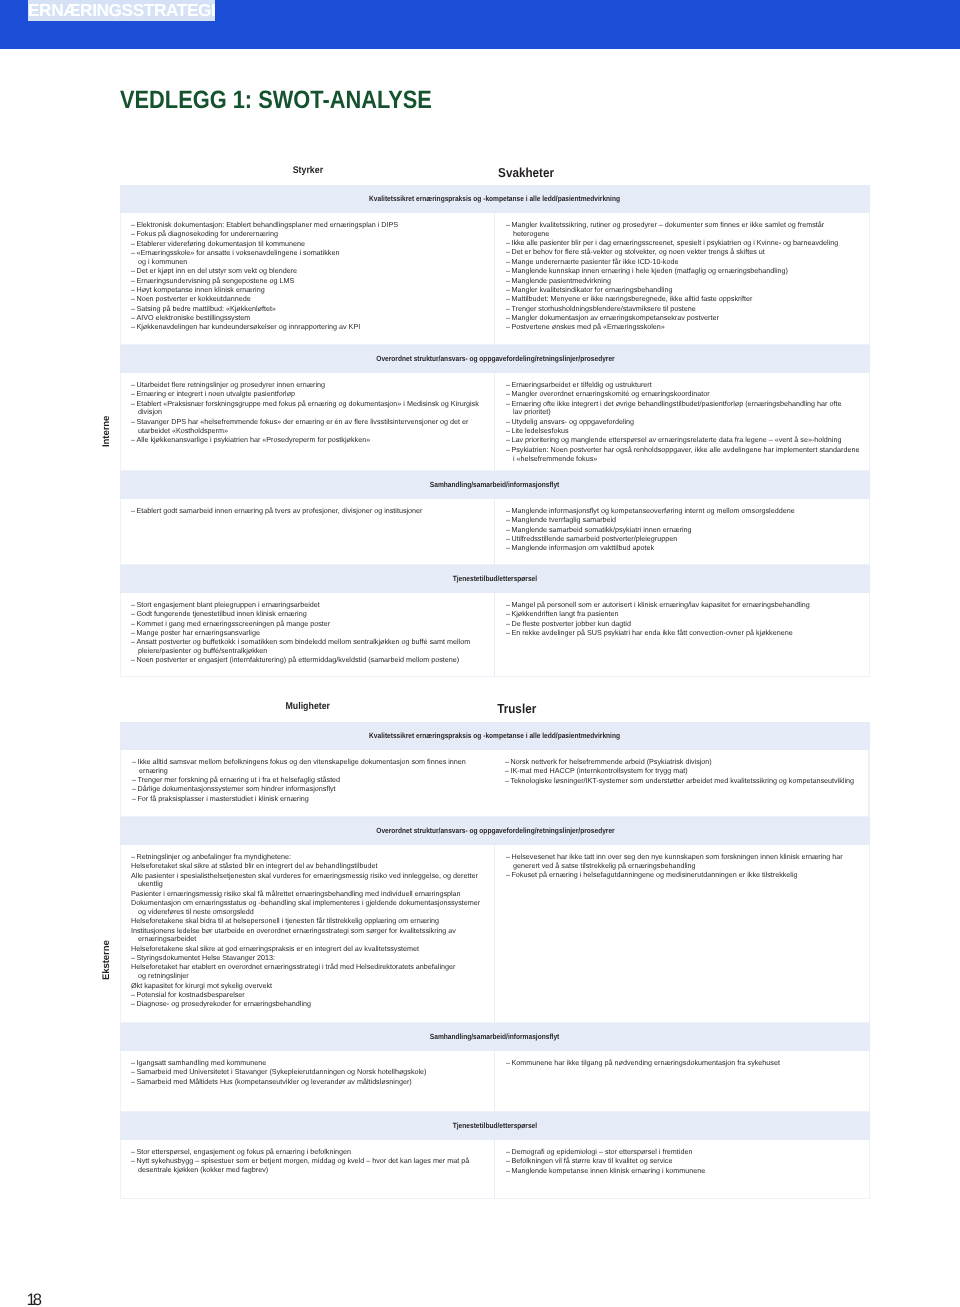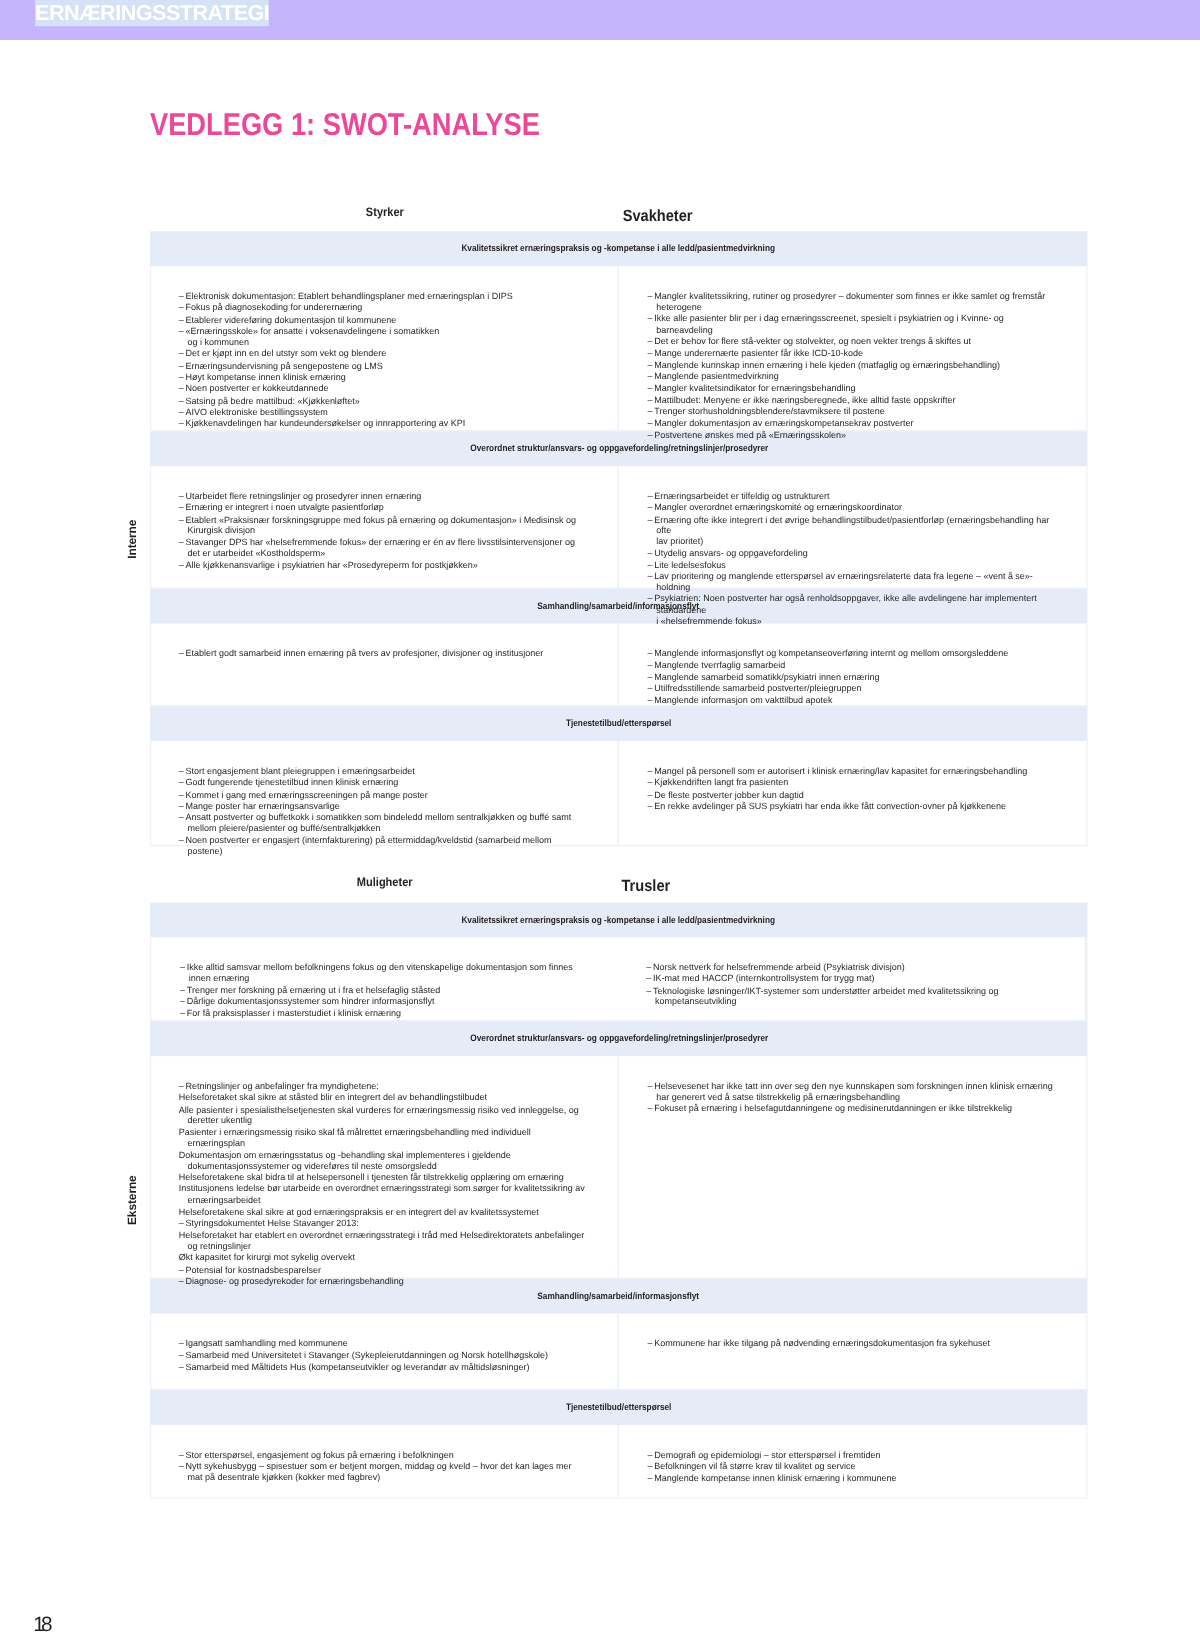--- a/index.html
+++ b/index.html
@@ -8,35 +8,35 @@
     text-rendering: geometricPrecision;
     -webkit-font-smoothing: antialiased;
     width: 960px; height: 1307px;
     background: #ffffff;
     font-family: "Liberation Sans", sans-serif;
     color: #231f20;
     overflow: hidden;
     position: relative;
   }
   .topband {
-    position: absolute; left:0; top:0; width:960px; height:32px;
-    background: #c4b5fd;
+    position: absolute; left:0; top:0; width:960px; height:49px;
+    background: #1d4ed8;
   }
   .aa { transform: translateZ(0); }
   .topband .ttl {
     background: #d5e2f5;
     position: absolute; left: 28px; top: 0.3px;
     font-size: 17.3px; font-weight: 700; color: #ffffff;
     letter-spacing: -0.42px;
   }
   
   .pagetitle {
     transform: translateZ(0); background:#ffffff;
     position: absolute; left: 119.5px; top: 86px;
-    font-size: 25.2px; font-weight: 700; color: #ec4899;
+    font-size: 25.2px; font-weight: 700; color: #14532d;
     letter-spacing: 0px; white-space: nowrap;
   }
   .pagetitle span { display:inline-block; transform: scaleX(0.866) translateZ(0); transform-origin: 0 0; }
   .pagenum {
     transform: translateZ(0); background:#ffffff;
     position: absolute; left: 26.5px; top: 1290px;
     font-size: 16.6px; font-weight: 400; color: #231f20;
     letter-spacing: -3.0px;
   }
   .swot { position:absolute; left:120px; width:750px; transform: translateZ(0); }
@@ -62,21 +62,21 @@
   #tbl-internal .body2.s-structure { height: 98px; }
   #tbl-internal .body2.s-interaction { height: 66px; }
   #tbl-internal .body2.s-services { height: 84px; }
   #tbl-external .body2.s-quality { height: 67px; }
   #tbl-external .body2.s-structure { height: 178px; }
   #tbl-external .body2.s-interaction { height: 61px; }
   #tbl-external .body2.s-services { height: 59px; }
   .cell { padding-top: 8.0px; padding-bottom: 4.0px; }
   .cell.left { width: 374px; border-right: 0.7px solid #e8edf5; padding-left: 10px; padding-right: 13px; }
   .cell.right { width: 374px; padding-left: 11px; padding-right: 8px; }
-  ul.items { list-style:none; margin:12px; padding:0; }
+  ul.items { list-style:none; margin:0; padding:0; }
   ul.items li {
     font-size: 7.2px; line-height: 8.8px; color: #231f20;
     padding-left: 7px; text-indent: -7px; position: relative; margin:0 0 0.55px 0; white-space: pre-line;
   }
   ul.items li:before {
     content: "\2013\2009"; 
   }
   ul.items li.nodash { padding-left: 7px; text-indent: -7px; }
   ul.items li.nodash:before { content: ""; }
   .rowlabel {

